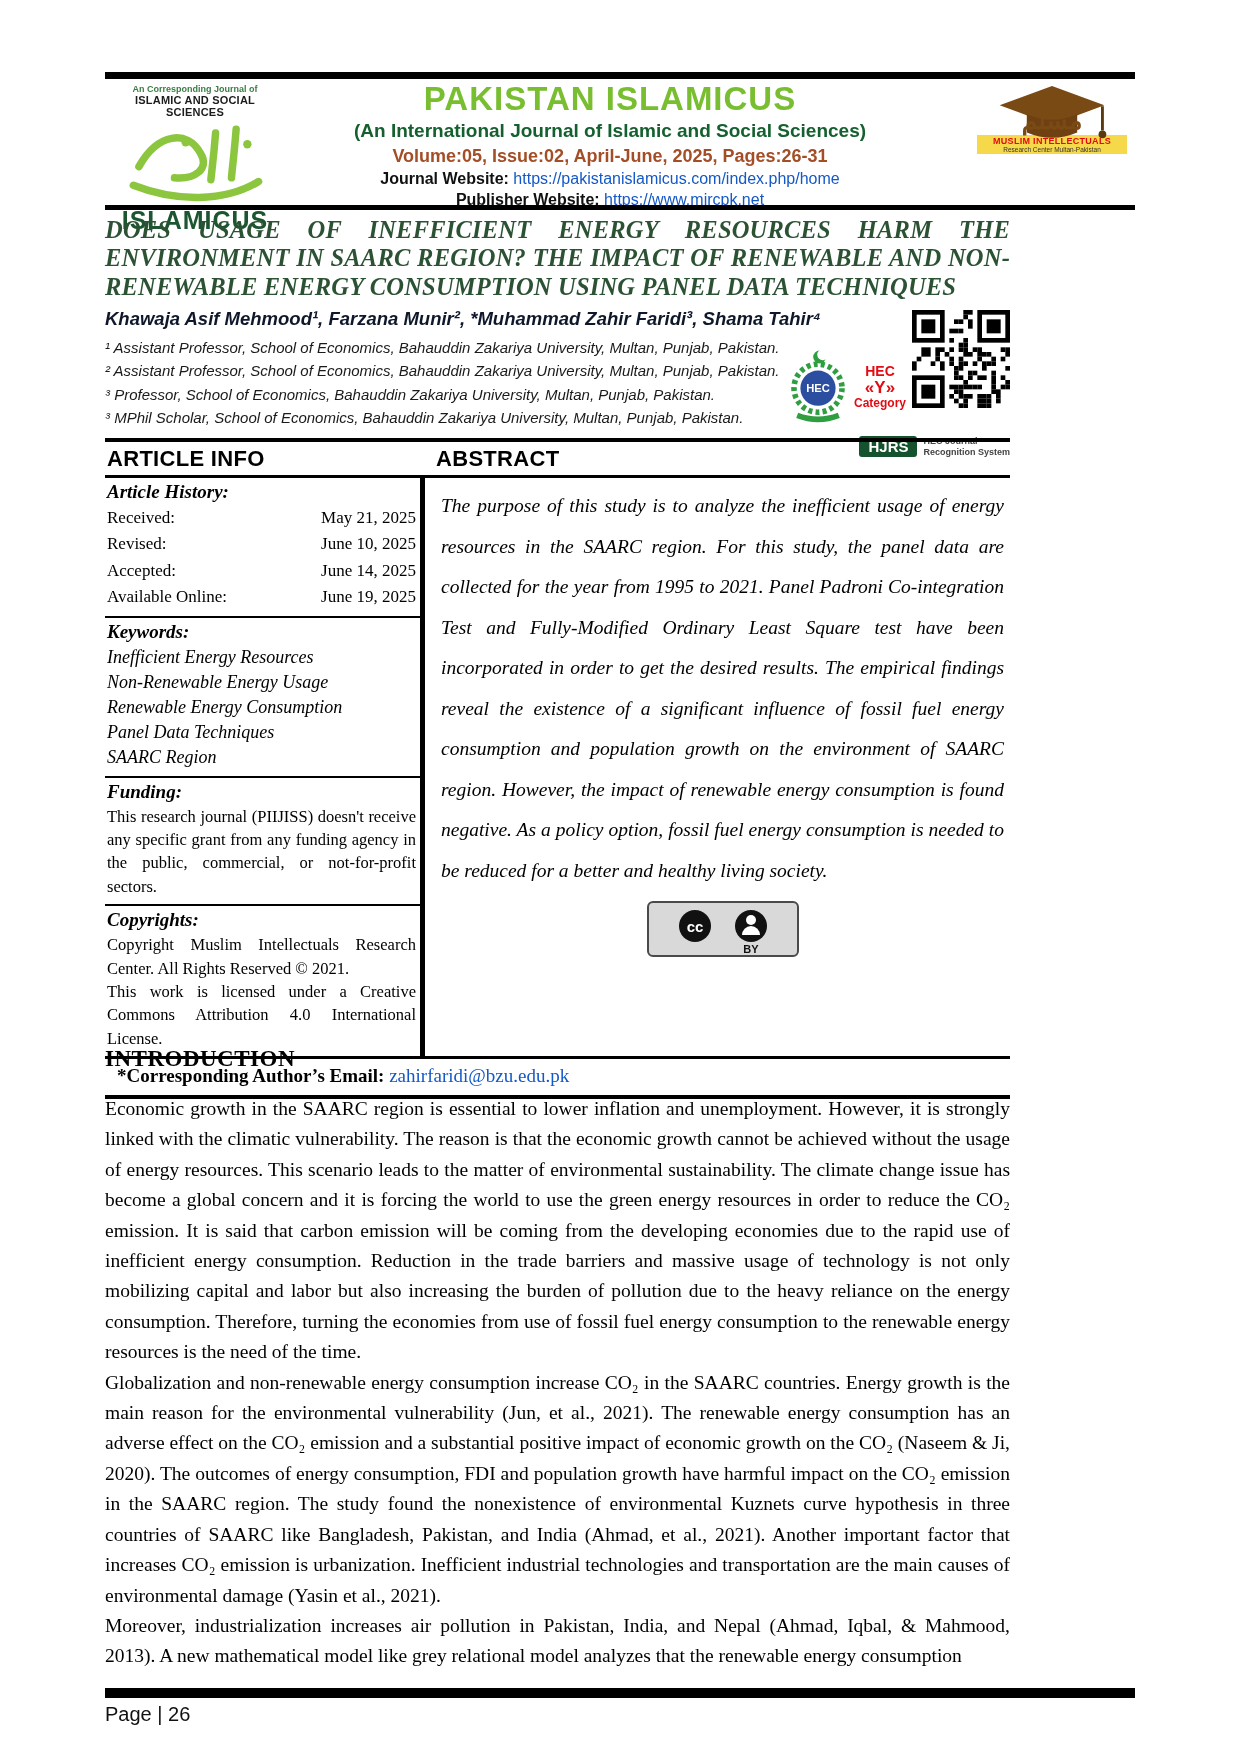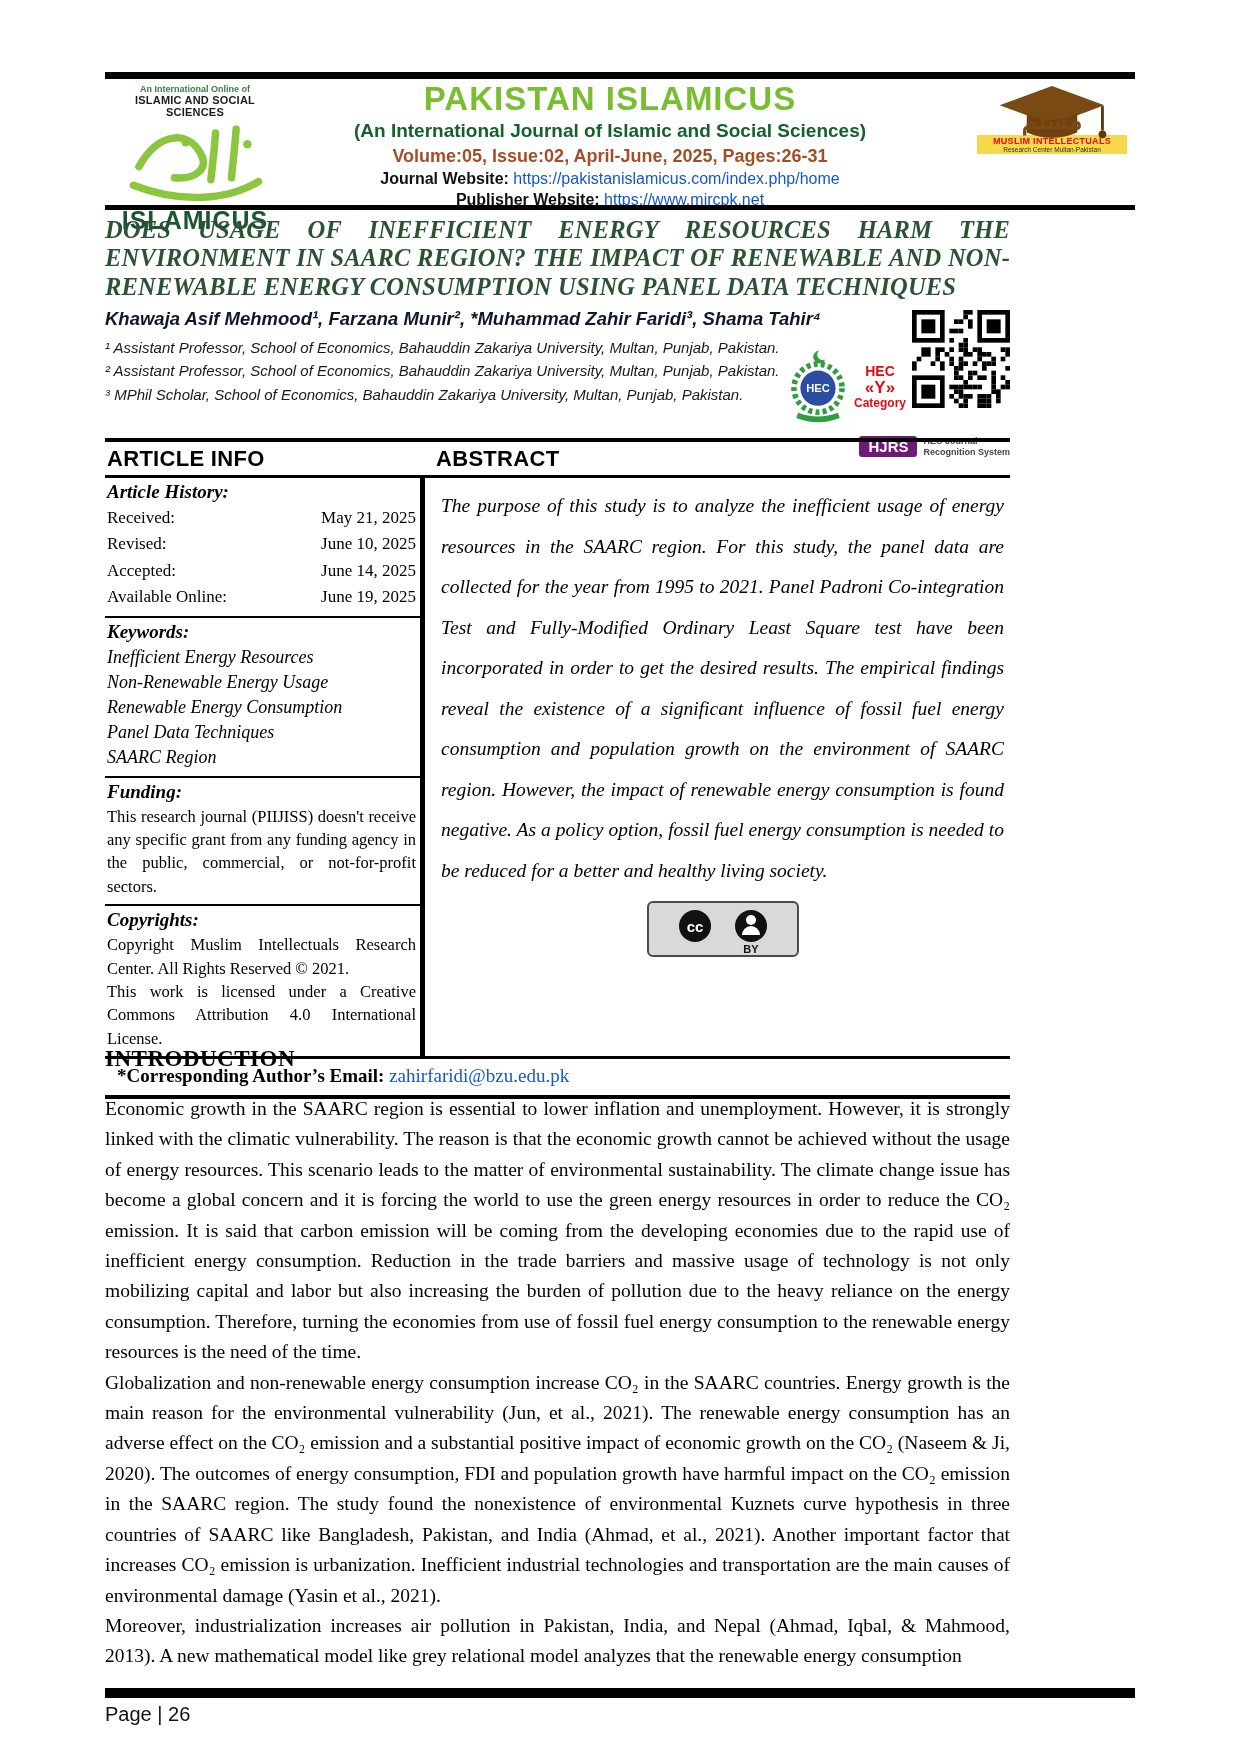--- a/index.html
+++ b/index.html
@@ -47,21 +47,21 @@
     font-size:15px; font-style:italic; color:#1a1a1a; line-height:1.55; }
 
   
   .badges { position:absolute; top:94px; right:0; width:240px; }
   .badges-row1 { display:flex; justify-content:flex-end; align-items:flex-start; gap:6px; }
   .hec-cluster { display:flex; align-items:center; gap:4px; margin-top:36px; }
   .ycat { text-align:center; font-family:"Liberation Sans",sans-serif; color:#E30B13; font-weight:bold; line-height:1.05; }
   .ycat .y1 { font-size:14px; } .ycat .y2 { font-size:17px; } .ycat .y3 { font-size:12px; }
   .qr { width:98px; height:98px; background:#fff; }
   .badges-row2 { display:flex; justify-content:flex-end; align-items:center; gap:6px; margin-top:8px; }
-  .hjrs-box { background:#701a75; color:#fff; font-family:"Liberation Sans",sans-serif;
+  .hjrs-box { background:#14532d; color:#fff; font-family:"Liberation Sans",sans-serif;
     font-weight:bold; font-size:15px; padding:2px 9px; border-radius:3px; }
   .hjrs-cap { font-family:"Liberation Sans",sans-serif; font-size:9px; color:#444; font-weight:bold; line-height:1.15; text-align:left; }
 
   
   .info-table { position:absolute; top:438px; left:105px; width:905px;
     border-top:4px solid #000; border-bottom:4px solid #000; }
   .head-row { display:flex; border-bottom:3px solid #000; font-family:"Liberation Sans",sans-serif; }
   .h-cell { font-size:22px; font-weight:bold; padding:4px 0 3px 2px; letter-spacing:.3px; }
   .h-left { width:315px; }
   .h-right { flex:1; padding-left:16px; }
@@ -92,21 +92,21 @@
 </style>
 </head>
 <body>
 
 <div class="page">
 
   <div class="rule-full rule-top1"></div>
 
   <header class="masthead">
     <div class="m-left">
-      <div class="tag1">An International Online of</div>
+      <div class="tag1">An Corresponding Journal of</div>
       <div class="tag2">ISLAMIC AND SOCIAL SCIENCES</div>
       <span>
         <svg width="150" height="86" viewBox="0 0 160 92">
           <g stroke="#8CC63F" stroke-width="8" fill="none" stroke-linecap="round">
             <path d="M20 52 C 40 16, 72 12, 86 38 C 96 54, 80 66, 58 64"></path>
             <path d="M102 16 C 100 42, 98 56, 97 66"></path>
             <path d="M124 12 C 122 38, 120 52, 119 64"></path>
             <path d="M14 72 C 60 90, 112 90, 148 68"></path>
           </g>
           <circle cx="70" cy="26" r="4.5" fill="#8CC63F"></circle>
@@ -148,20 +148,21 @@
   </header>
 
   <div class="rule-full rule-top2"></div>
 
   <section class="main titleblock" style="position:absolute; top:216px;">
     <h1 class="a-title">DOES USAGE OF INEFFICIENT ENERGY RESOURCES HARM THE ENVIRONMENT IN SAARC REGION? THE IMPACT OF RENEWABLE AND NON-RENEWABLE ENERGY CONSUMPTION USING PANEL DATA TECHNIQUES</h1>
     <div class="a-authors">Khawaja Asif Mehmood¹, Farzana Munir², *Muhammad Zahir Faridi³, Shama Tahir⁴</div>
     <div class="affils">
       <div>¹ Assistant Professor, School of Economics, Bahauddin Zakariya University, Multan, Punjab, Pakistan.</div>
       <div>² Assistant Professor, School of Economics, Bahauddin Zakariya University, Multan, Punjab, Pakistan.</div>
+      <div>³ Professor, School of Economics, Bahauddin Zakariya University, Multan, Punjab, Pakistan.</div>
       <div>³ MPhil Scholar, School of Economics, Bahauddin Zakariya University, Multan, Punjab, Pakistan.</div>
     </div>
 
     <div class="badges">
       <div class="badges-row1">
         <div class="hec-cluster">
           <span>
             <svg width="64" height="78" viewBox="0 0 80 96">
               <circle cx="42" cy="13" r="8" fill="#2F9E41"></circle>
               <circle cx="46" cy="10" r="7" fill="#ffffff"></circle>

